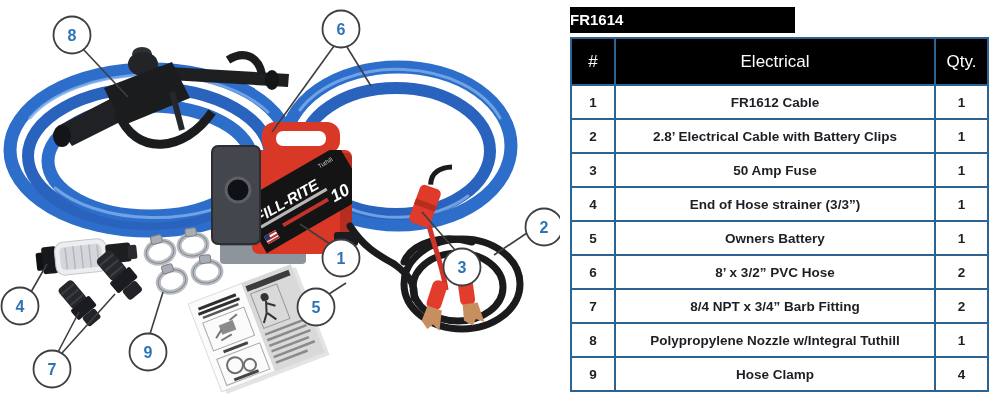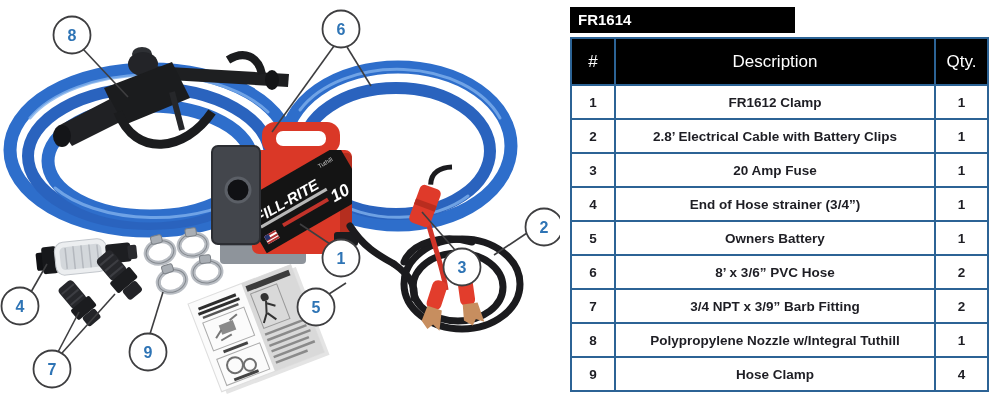--- a/index.html
+++ b/index.html
@@ -14,21 +14,21 @@
   .hose2 { fill:none; stroke:#2a63be; stroke-width:12; }
   .hoseHi{ fill:none; stroke:#7fb0ec; stroke-width:3; opacity:.8; stroke-linecap:round; }
   .cable { fill:none; stroke:#1b1b1e; stroke-width:7; stroke-linecap:round; }
   .callout-line   { stroke:#3e3e40; stroke-width:1.6; }
   .callout-circle { fill:#ffffff; stroke:#3e3e40; stroke-width:1.8; }
   .callout-num    { font-size:16px; font-weight:bold; fill:#2e74b5; text-anchor:middle; }
   
   .table-wrap { position:absolute; left:570px; top:7px; width:419px; }
   .tbl-title {
     background:#000000; color:#ffffff; font-weight:bold; font-size:15px;
-    width:225px; height:26px; line-height:26px; padding-left:8px;
+    width:225px; height:26px; line-height:26px; 
     box-sizing:border-box; margin-bottom:4px;
   }
   table.parts { border-collapse:collapse; width:419px; table-layout:fixed; }
   table.parts th {
     background:#000000; color:#ffffff; font-weight:normal; font-size:17px;
     height:45px; border:2px solid #2c6395; text-align:center; padding:0;
   }
   table.parts td {
     background:#ffffff; color:#1e1e24; font-weight:bold; font-size:13.5px;
     height:32px; border:2px solid #2c6395; text-align:center; padding:0 2px;
@@ -261,58 +261,58 @@
     <div class="tbl-title">FR1614</div>
     <table class="parts">
       <colgroup>
           <col style="width:44px">
           <col>
           <col style="width:53px">
         </colgroup>
       <thead>
         <tr>
           <th>#</th>
-          <th>Description</th>
+          <th>Electrical</th>
           <th>Qty.</th>
         </tr>
       </thead>
       <tbody>
         <tr>
           <td>1</td>
-          <td>FR1612 Clamp</td>
+          <td>FR1612 Cable</td>
           <td>1</td>
         </tr>
         <tr>
           <td>2</td>
           <td>2.8’ Electrical Cable with Battery Clips</td>
           <td>1</td>
         </tr>
         <tr>
           <td>3</td>
-          <td>20 Amp Fuse</td>
+          <td>50 Amp Fuse</td>
           <td>1</td>
         </tr>
         <tr>
           <td>4</td>
-          <td>End of Hose strainer (3/4”)</td>
+          <td>End of Hose strainer (3/3”)</td>
           <td>1</td>
         </tr>
         <tr>
           <td>5</td>
           <td>Owners Battery</td>
           <td>1</td>
         </tr>
         <tr>
           <td>6</td>
-          <td>8’ x 3/6” PVC Hose</td>
+          <td>8’ x 3/2” PVC Hose</td>
           <td>2</td>
         </tr>
         <tr>
           <td>7</td>
-          <td>3/4 NPT x 3/9” Barb Fitting</td>
+          <td>8/4 NPT x 3/4” Barb Fitting</td>
           <td>2</td>
         </tr>
         <tr>
           <td>8</td>
           <td>Polypropylene Nozzle w/Integral Tuthill</td>
           <td>1</td>
         </tr>
         <tr>
           <td>9</td>
           <td>Hose Clamp</td>

